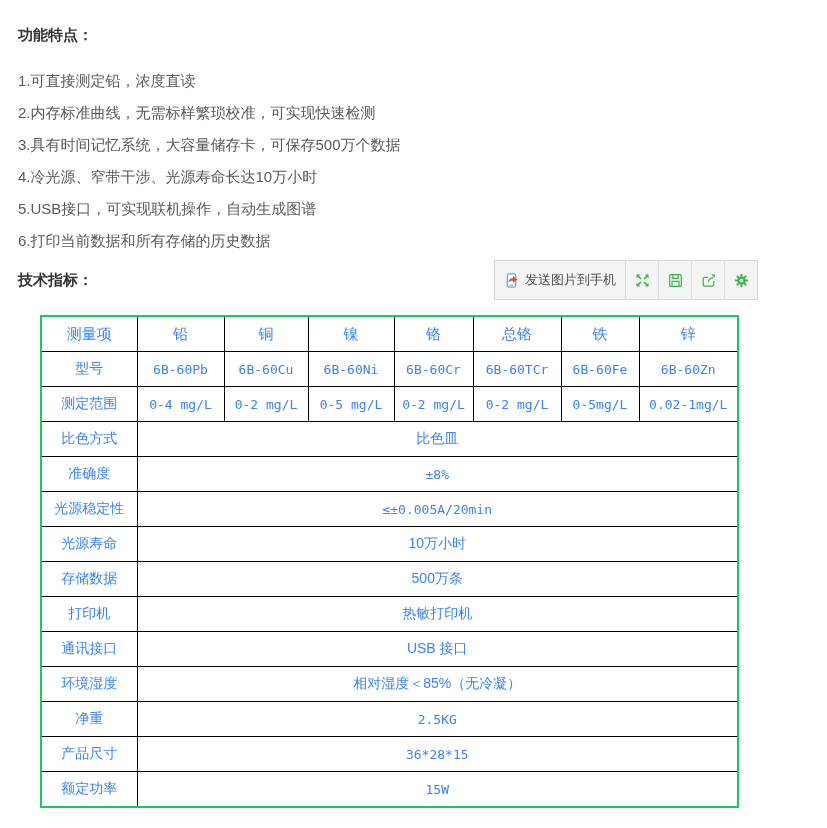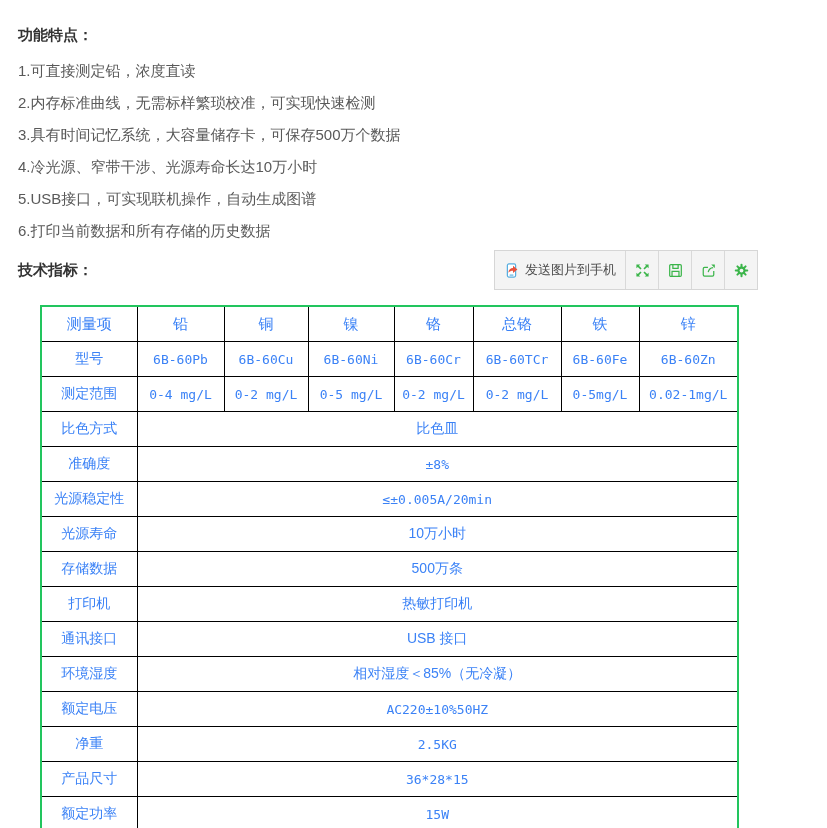--- a/index.html
+++ b/index.html
@@ -7,21 +7,21 @@
     width:827px; height:828px; position:relative; overflow:hidden;
     font-family:"Liberation Sans", sans-serif;
     color:#595959;
   }
   .page { padding:25px 0 0 18px; }
 
   .section-title {
     font-size:15px; font-weight:bold; color:#333;
     margin:0; line-height:20px;
   }
-  .feature-list { margin-top:10px; }
+  .feature-list { margin-top:20px; }
   .feature-item { font-size:15px; color:#595959; line-height:32px; white-space:nowrap; }
 
   
   .specs-row {
     margin-top:8px; height:30px;
     display:flex; align-items:center; justify-content:space-between;
     padding-right:69px;
   }
   .toolbar {
     display:flex; align-items:stretch; height:40px;
@@ -200,24 +200,20 @@
       </tr>
       <tr>
         <td>通讯接口</td>
         <td colspan="7">USB 接口</td>
       </tr>
       <tr>
         <td>环境湿度</td>
         <td colspan="7">相对湿度＜85%（无冷凝）</td>
       </tr>
       <tr>
-        <td>额定电压</td>
-        <td colspan="7" class="lat">AC220±10%50HZ</td>
-      </tr>
-      <tr>
         <td>净重</td>
         <td colspan="7" class="lat">2.5KG</td>
       </tr>
       <tr>
         <td>产品尺寸</td>
         <td colspan="7" class="lat">36*28*15</td>
       </tr>
       <tr>
         <td>额定功率</td>
         <td colspan="7" class="lat">15W</td>

